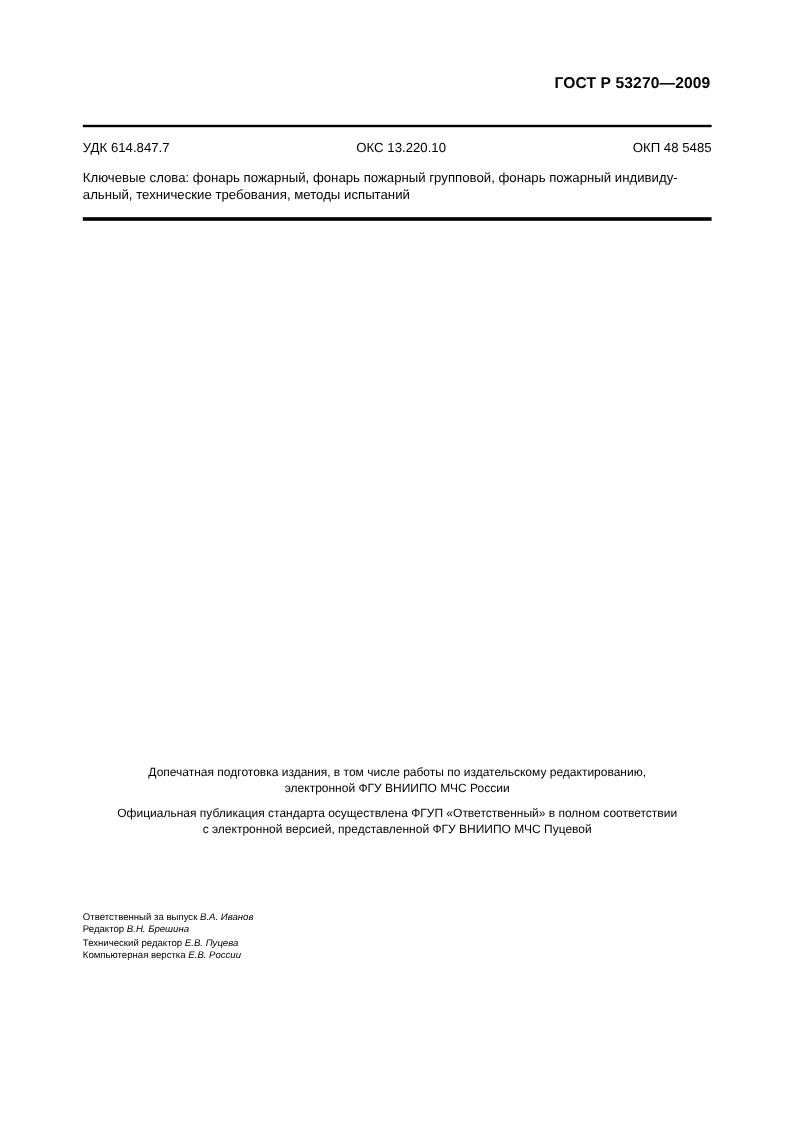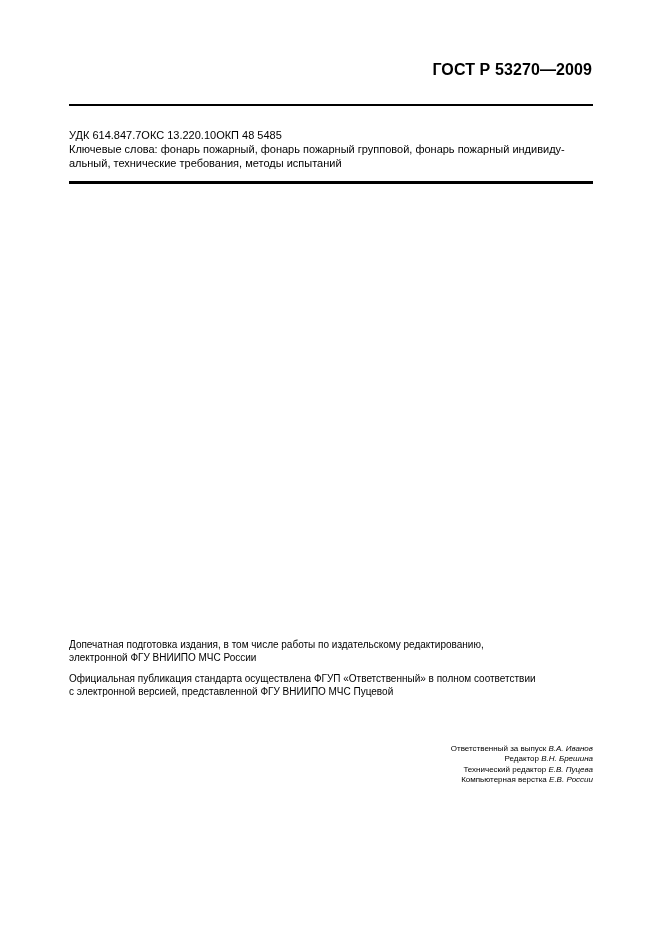--- a/index.html
+++ b/index.html
@@ -1,28 +1,28 @@
 <!DOCTYPE html>
 <html><head>
   <meta charset="utf-8">
   <style>
     html, body { margin: 0; padding: 0; background: #ffffff; }
     body { width: 661px; height: 936px; position: relative; overflow: hidden;
       font-family: "Liberation Sans", sans-serif; color: #000; }
     .abs { position: absolute; }
-    .gost { top: 61px; right: 69px; font-size: 16px; font-weight: bold; letter-spacing: 0.1px; }
+    .gost { top: 61px; right: 69px; font-size: 13px; font-weight: bold; letter-spacing: 0.1px; }
     .rule { left: 69px; width: 524px; background: #000; }
     .rule-top { top: 104px; height: 2px; }
     .rule-bottom { top: 181px; height: 3px; }
-    .codes { top: 129px; left: 69px; width: 524px; display: flex; justify-content: flex-start; font-size: 11px; }
+    .codes { top: 118px; left: 69px; width: 524px; display: flex; justify-content: space-between; font-size: 11px; }
     .keywords { top: 142px; left: 69px; width: 524px; font-size: 11px; line-height: 14px; text-align: justify; text-align-last: left; }
-    .center-block { left: 69px; width: 524px; text-align: left; font-size: 10px; line-height: 12.5px; }
+    .center-block { left: 69px; width: 524px; text-align: center; font-size: 10px; line-height: 12.5px; }
     .prep { top: 639px; }
     .pub { top: 673px; }
-    .credits { top: 744px; left: 69px; width: 524px; text-align: right; font-size: 8px; line-height: 10.3px; }
+    .credits { top: 760px; left: 69px; width: 524px; text-align: left; font-size: 8px; line-height: 10.3px; }
     .credits i { font-style: italic; }
   </style>
 </head>
 <body>
 
 <div class="abs gost">ГОСТ Р 53270—2009</div>
 
 <div class="abs rule rule-top"></div>
 
 <div class="abs codes">

